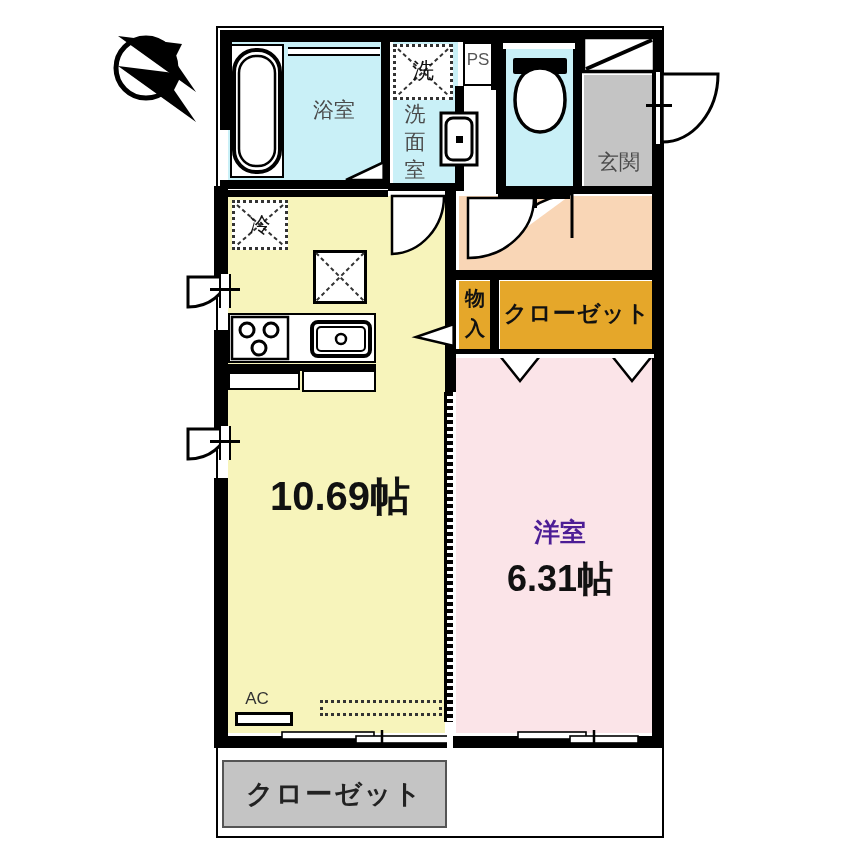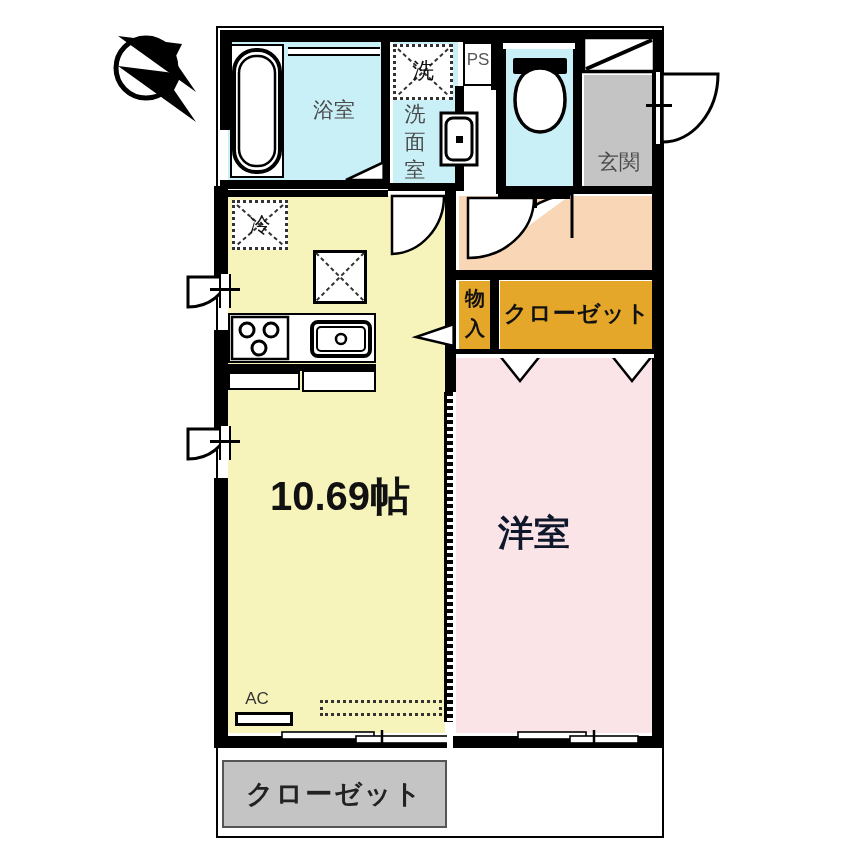--- a/index.html
+++ b/index.html
@@ -233,21 +233,23 @@
   </div>
   <div class="abs wall" style="left:228px;top:364px;width:148px;height:7px;"></div>
 
   <div class="abs" style="left:228px;top:372px;width:72px;height:18px;background:#fff;border:2px solid #000;"></div>
   <div class="abs wall" style="left:228px;top:371px;width:72px;height:3px;"></div>
   <div class="abs" style="left:302px;top:370px;width:74px;height:22px;background:#fff;border:2px solid #000;"></div>
 
   <div class="lbl" style="left:250px;top:473px;width:180px;height:46px;font-size:40px;font-weight:bold;color:#111;
               font-family:'Liberation Sans',sans-serif;">10.69帖</div>
 
-  <div class="lbl" style="left:444px;top:510px;width:180px;height:46px;font-size:36px;font-weight:bold;color:#0f172a;">洋室</div>
+  <div class="lbl" style="left:470px;top:510px;width:180px;height:46px;font-size:26px;font-weight:bold;color:#4c1d95;">洋室</div>
+  <div class="lbl" style="left:470px;top:556px;width:180px;height:46px;font-size:36px;font-weight:bold;color:#111;
+              font-family:'Liberation Sans',sans-serif;">6.31帖</div>
 
   <div class="abs" style="left:320px;top:700px;width:122px;height:16px;border:3px dotted #333;background:transparent;"></div>
 
   <div class="lbl" style="left:240px;top:688px;width:34px;height:22px;font-size:17px;color:#333;
               font-family:'Liberation Sans',sans-serif;">AC</div>
   <div class="abs" style="left:235px;top:712px;width:58px;height:14px;background:#fff;border:3px solid #000;"></div>
 
   <div class="abs" style="left:186px;top:275px;width:48px;height:34px;">
     <svg width="48" height="34" viewBox="0 0 48 34">
       <path d="M2,2 L40,2 A38,30 0 0 1 2,32 Z" fill="#fff" stroke="#000" stroke-width="3"></path>

